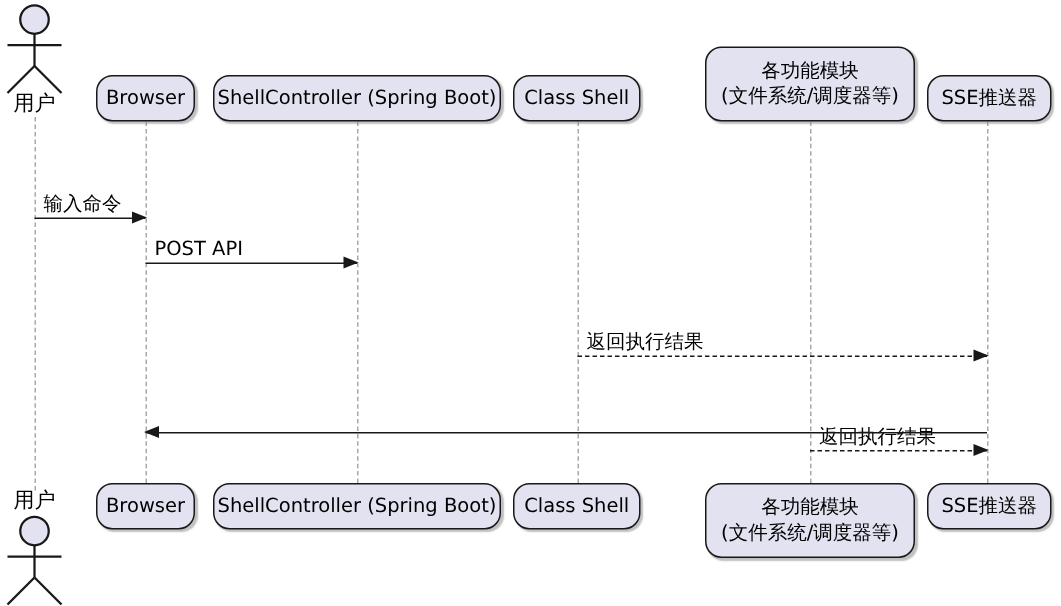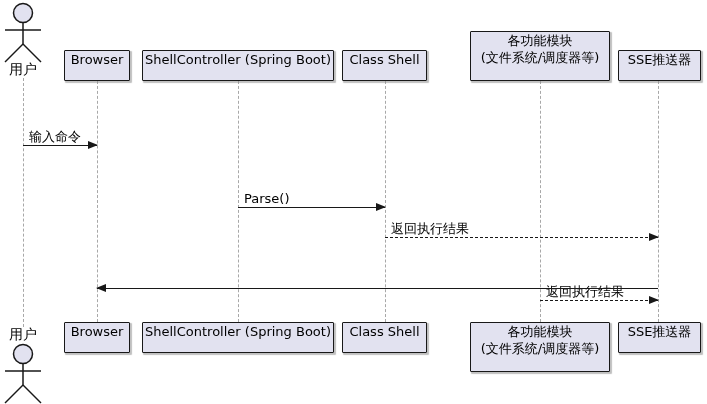--- a/index.html
+++ b/index.html
@@ -17,26 +17,26 @@
     position: absolute;
     width: 0;
     border-left: 1px dashed #A8A8A8;
   }
   
   .pbox {
     position: absolute;
     box-sizing: border-box;
     background: #E2E2F0;
     border: 1.5px solid #181818;
-    border-radius: 1px;
+    border-radius: 11px;
     box-shadow: 1.5px 1.5px 1px rgba(140,140,140,0.55);
     display: flex;
     flex-direction: column;
     align-items: center;
-    justify-content: flex-start;
+    justify-content: center;
     font-size: 13px;
     line-height: 17px;
     text-align: center;
     white-space: nowrap;
   }
   
   .message { position: absolute; }
   .msg-label {
     font-size: 13px;
     line-height: 15px;
@@ -115,27 +115,27 @@
     <span>SSE推送器</span>
   </div>
 
   <div class="message" style="left:23px; top:101px; width:74px;">
     <div class="msg-label">输入命令</div>
     <div class="msg-line solid">
         <span class="arrowhead right"></span>
       </div>
   </div>
 
-
-  <div class="message" style="left:238px; top:163px; width:147px;">
-    <div class="msg-label">Parse()</div>
+  <div class="message" style="left:97px; top:131px; width:141px;">
+    <div class="msg-label">POST API</div>
     <div class="msg-line solid">
         <span class="arrowhead right"></span>
       </div>
   </div>
+
 
   <div class="message" style="left:385px; top:193px; width:273px;">
     <div class="msg-label">返回执行结果</div>
     <div class="msg-line dashed">
         <span class="arrowhead right"></span>
       </div>
   </div>
 
 
   <div class="message" style="left:540px; top:256px; width:118px;">

